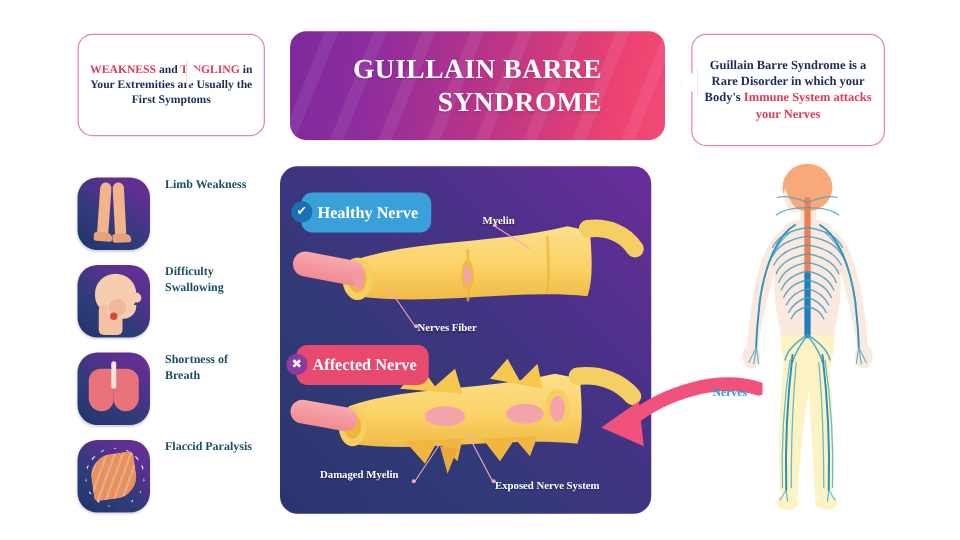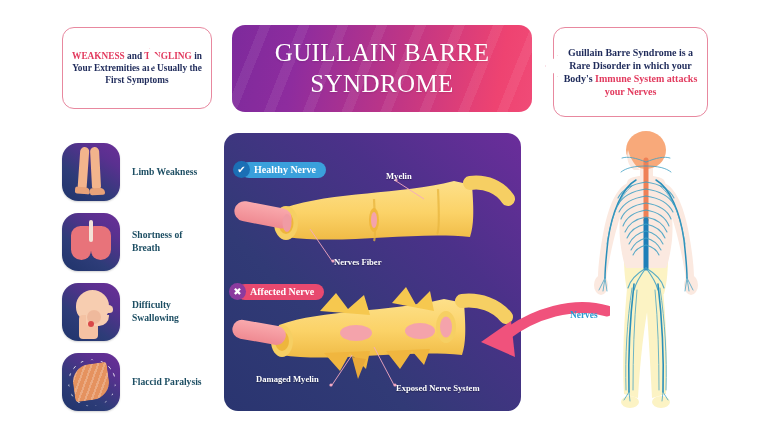--- a/index.html
+++ b/index.html
@@ -72,33 +72,33 @@
     background:repeating-linear-gradient(112deg,
       rgba(255,255,255,0.00) 0px,
       rgba(255,255,255,0.00) 26px,
       rgba(255,255,255,0.065) 26px,
       rgba(255,255,255,0.065) 36px);
     pointer-events:none;
   }
   #title-text{
     position:relative;
     color:#fff;
-    font-weight:normal;
-    font-size:25px;
+    font-weight:bold;
+    font-size:22px;
     letter-spacing:0.4px;
     line-height:1.22;
-    text-align:center;
+    text-align:right;
     text-shadow:0 1px 2px rgba(0,0,0,.12);
     padding:0 14px;
   }
 
   
   #symptom-list{position:absolute;left:62px;top:142px;width:150px;}
   .symptom-row{
-    display:flex;align-items:center;
+    display:flex;
     height:60px;margin-bottom:10px;
   }
   .sym-icon{
     width:58px;height:58px;flex:0 0 58px;
     border-radius:16px;
     background:linear-gradient(35deg,#20346b 0%,#2d3c78 35%,#5a3090 75%,#6a2f97 100%);
     position:relative;overflow:hidden;
     box-shadow:0 1px 2px rgba(0,0,0,.18);
   }
   .sym-label{
@@ -148,24 +148,24 @@
   
   .badge{position:absolute;display:flex;align-items:center;height:17px;}
   .badge .mark{
     width:17px;height:17px;border-radius:50%;
     display:flex;align-items:center;justify-content:center;
     color:#fff;font-size:10px;font-weight:bold;
     font-family:"DejaVu Sans", sans-serif;
     position:relative;z-index:2;
   }
   .badge .pill{
-    height:16px;border-radius:9px;
+    height:32px;border-radius:9px;
     display:flex;align-items:center;
     padding:0 10px 0 13px;margin-left:-9px;
-    color:#fff;font-size:10px;font-weight:bold;
+    color:#fff;font-size:13px;font-weight:bold;
     font-family:"Liberation Serif", serif;
     white-space:nowrap;
   }
   #badge-healthy{left:9px;top:28px;}
   #badge-healthy .mark{background:#1b6fb5;}
   #badge-healthy .pill{background:#3aa0dc;}
   #badge-affected{left:5px;top:150px;}
   #badge-affected .mark{background:#8b3a9e;}
   #badge-affected .pill{background:#e8496f;}
 
@@ -218,41 +218,41 @@
   <div id="symptom-list">
 
     <div class="symptom-row">
       <div class="sym-icon legs">
         <div class="lg lg1"></div>
           <div class="lg lg2"></div>
         <div class="ft ft1"></div>
           <div class="ft ft2"></div>
       </div>
       <div class="sym-label">Limb Weakness</div>
-    </div>
-
-    <div class="symptom-row">
-      <div class="sym-icon lungs">
-        <div class="lung l1"></div>
-          <div class="lung l2"></div>
-          <div class="tr"></div>
-      </div>
-      <div class="sym-label">Shortness of Breath</div>
     </div>
 
     <div class="symptom-row">
       <div class="sym-icon head">
         <div class="skull"></div>
           <div class="neck"></div>
           <div class="jaw"></div>
         <div class="nose"></div>
           <div class="thr"></div>
           <div class="dot"></div>
       </div>
       <div class="sym-label">Difficulty Swallowing</div>
+    </div>
+
+    <div class="symptom-row">
+      <div class="sym-icon lungs">
+        <div class="lung l1"></div>
+          <div class="lung l2"></div>
+          <div class="tr"></div>
+      </div>
+      <div class="sym-label">Shortness of Breath</div>
     </div>
 
     <div class="symptom-row">
       <div class="sym-icon muscle">
         <div class="spark"></div>
           <div class="mu"></div>
       </div>
       <div class="sym-label">Flaccid Paralysis</div>
     </div>
 

